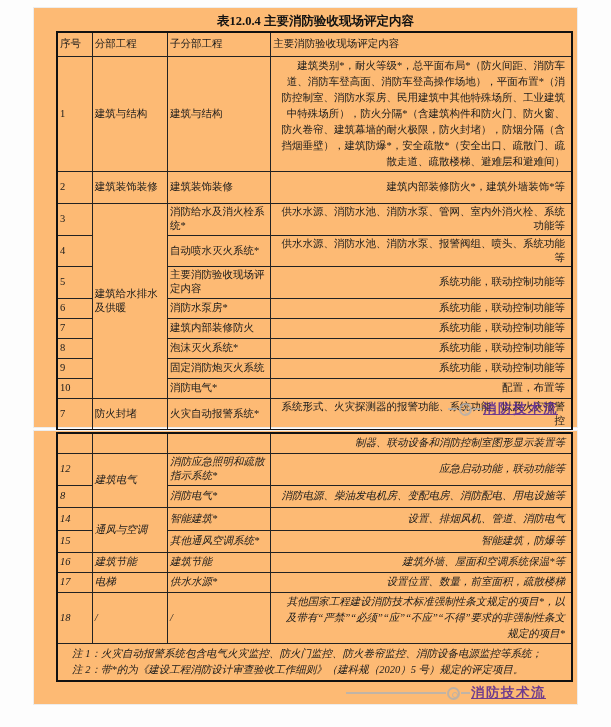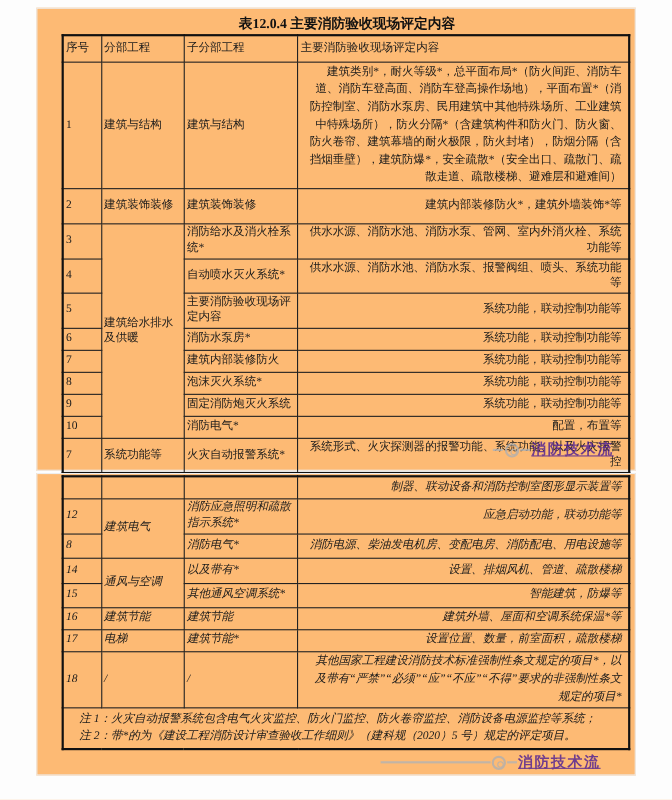--- a/index.html
+++ b/index.html
@@ -94,21 +94,21 @@
         <td class="c">固定消防炮灭火系统</td>
         <td class="l">系统功能，联动控制功能等</td>
       </tr>
       <tr style="height:20px">
         <td class="c">10</td>
         <td class="c">消防电气*</td>
         <td class="l">配置，布置等</td>
       </tr>
       <tr style="height:20px">
         <td class="c">7</td>
-        <td class="c">系统功能等</td>
+        <td class="c">防火封堵</td>
         <td class="c">火灾自动报警系统*</td>
         <td class="l">系统形式、火灾探测器的报警功能、系统功能、以及火灾报警控</td>
       </tr>
     </tbody>
       </table>
   </div>
 
   <div class="page p2">
     <table class="doc-table">
       <colgroup>
@@ -131,38 +131,38 @@
         <td class="l">应急启动功能，联动功能等</td>
       </tr>
       <tr style="height:22px">
         <td class="c">8</td>
         <td class="c">消防电气*</td>
         <td class="l">消防电源、柴油发电机房、变配电房、消防配电、用电设施等</td>
       </tr>
       <tr style="height:23px">
         <td class="c">14</td>
         <td class="c" rowspan="2">通风与空调</td>
-        <td class="c">以及带有*</td>
-        <td class="l">设置、排烟风机、管道、疏散楼梯</td>
+        <td class="c">智能建筑*</td>
+        <td class="l">设置、排烟风机、管道、消防电气</td>
       </tr>
       <tr style="height:22px">
         <td class="c">15</td>
         <td class="c">其他通风空调系统*</td>
         <td class="l">智能建筑，防爆等</td>
       </tr>
       <tr style="height:20px">
         <td class="c">16</td>
         <td class="c">建筑节能</td>
         <td class="c">建筑节能</td>
         <td class="l">建筑外墙、屋面和空调系统保温*等</td>
       </tr>
       <tr style="height:20px">
         <td class="c">17</td>
         <td class="c">电梯</td>
-        <td class="c">建筑节能*</td>
+        <td class="c">供水水源*</td>
         <td class="l">设置位置、数量，前室面积，疏散楼梯</td>
       </tr>
       <tr style="height:48px">
         <td class="c">18</td>
         <td class="c">/</td>
         <td class="c">/</td>
         <td class="l lh16">其他国家工程建设消防技术标准强制性条文规定的项目*，以及带有“严禁”“必须”“应”“不应”“不得”要求的非强制性条文规定的项目*</td>
       </tr>
       <tr style="height:34px">
         <td class="notes" colspan="4">

